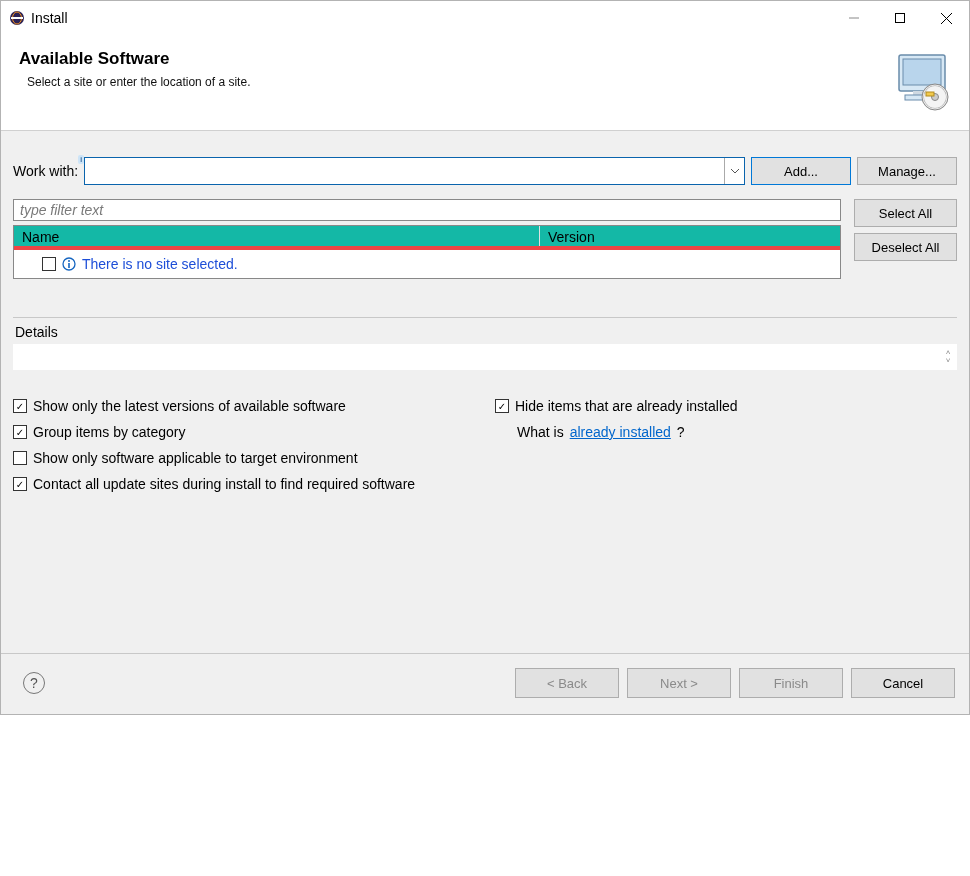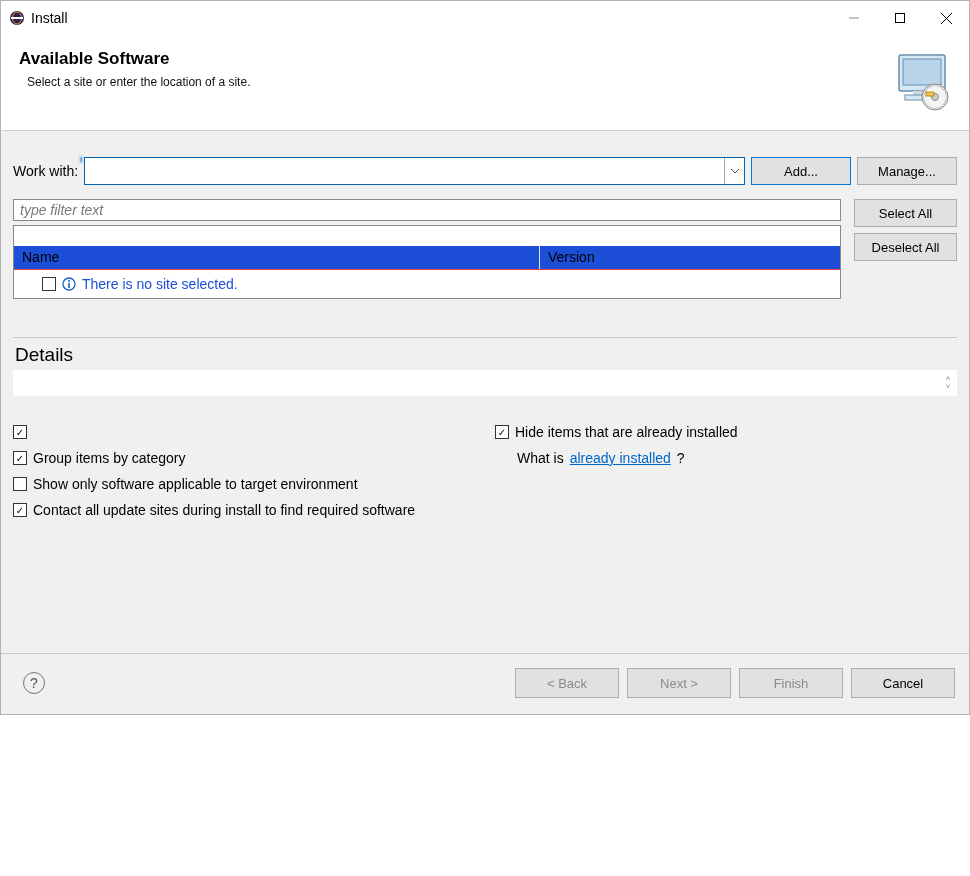--- a/index.html
+++ b/index.html
@@ -169,23 +169,22 @@
     border: 1px solid #888;
     background: #fff;
     height: 226px;
     margin-top: 4px;
     display: flex;
     flex-direction: column;
   }
   .thead {
     display: flex;
     height: 24px;
-    border-bottom: 1px solid #ef4444;
-    background: #1d4ed8;
-    margin-top: 20px;
+    border-bottom: 4px solid #ef4444;
+    background: #14b8a6;
   }
   .thead .col {
     padding: 3px 8px;
     font-size: 14px;
     color: #000;
     border-right: 1px solid #e0e0e0;
   }
   .thead .col.name { flex: 0 0 526px; }
   .thead .col.version { flex: 1; border-right: none; }
   .tbody { flex: 1; padding: 4px 8px; }
@@ -213,21 +212,21 @@
     display: inline-flex;
   }
 
   .hr {
     border: none;
     border-top: 1px solid #c8c8c8;
     margin: 38px 0 0 0;
   }
 
   .details-label {
-    font-size: 19px;
+    font-size: 14px;
     margin: 6px 2px 4px 2px;
   }
   .details-box {
     background: #fff;
     height: 26px;
     position: relative;
   }
   .spinner {
     position: absolute;
     right: 2px; top: 0; bottom: 0;
@@ -388,20 +387,21 @@
       <span></span>
       <div class="spinner">
         <div>˄</div>
           <div>˅</div>
       </div>
     </div>
 
     <div class="options">
       <label class="opt">
         <span class="chk">✓</span>
+        <span>Show only the latest versions of available software</span>
       </label>
       <label class="opt">
         <span class="chk">✓</span>
         <span>Hide items that are already installed</span>
       </label>
       <label class="opt">
         <span class="chk">✓</span>
         <span>Group items by category</span>
       </label>
       <div class="opt indent">

